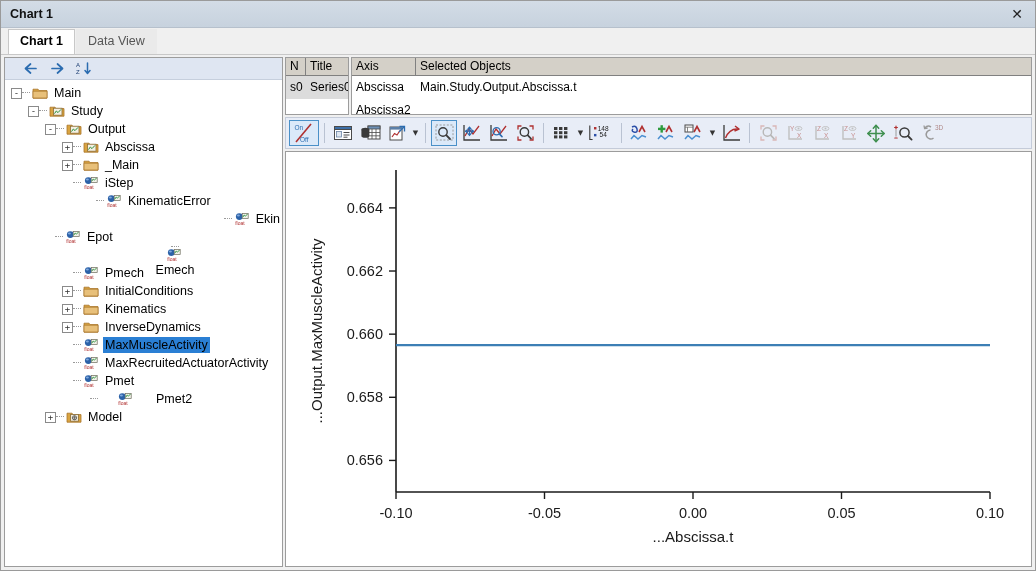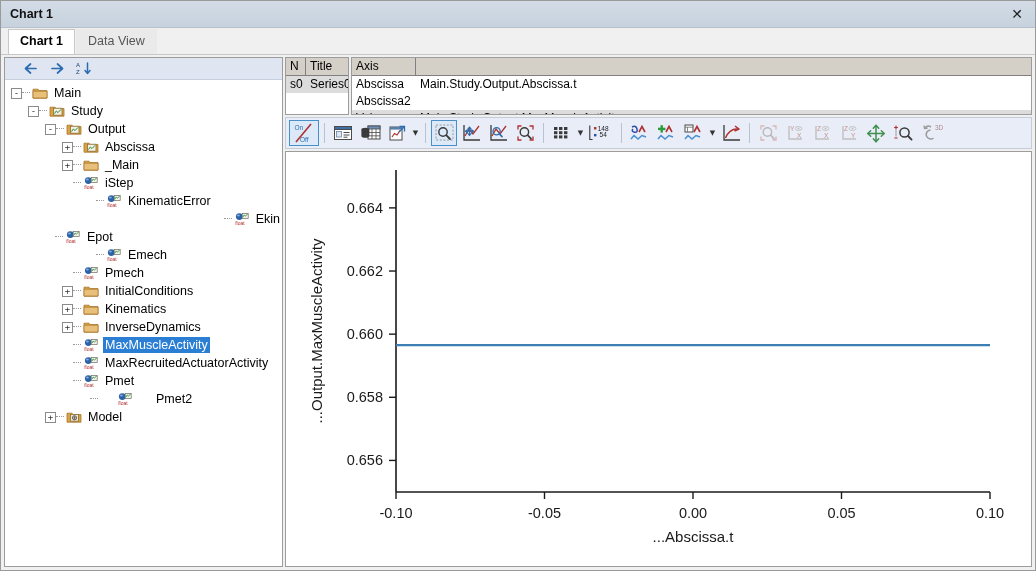--- a/index.html
+++ b/index.html
@@ -83,21 +83,21 @@
     flex:1;overflow:hidden;position:relative;
     padding-top:4px;
     font-size:12.5px;
   }
   .node{
     display:flex;align-items:center;height:18px;
     white-space:nowrap;
     position:relative;
   }
   .node .lbl{color:#000;padding:0 2px;line-height:16px;}
-  .node.sel .lbl{background:#2a7fd4;color:#ffffff;}
+  .node.sel .lbl{background:#2a7fd4;color:#000000;}
   .exp{
     width:11px;height:11px;border:1px solid #8a8a8a;background:#fff;
     display:inline-flex;align-items:center;justify-content:center;
     font-size:9px;line-height:9px;color:#333;cursor:pointer;
     box-sizing:border-box;font-family:"DejaVu Sans Mono",monospace;
     flex:0 0 auto;
   }
   .expspace{width:11px;flex:0 0 auto;}
   .dots{width:8px;border-top:1px dotted #9a9a9a;height:1px;flex:0 0 auto;}
   .ic{width:16px;height:14px;flex:0 0 auto;margin-right:4px;margin-left:2px;display:inline-block;}
@@ -117,21 +117,21 @@
   }
   .gridhead{
     background:#d4d0c8;border-bottom:1px solid #808080;
     display:flex;height:17px;align-items:center;
     font-size:12px;color:#000;
   }
   .gridhead .cell{
     padding:0 4px;height:17px;line-height:17px;
     border-right:1px solid #808080;box-sizing:border-box;overflow:hidden;
   }
-  .gridrow{display:flex;height:17px;font-size:12px;align-items:center;}
+  .gridrow{display:flex;height:23px;font-size:12px;align-items:center;}
   .gridrow .cell{padding:0 4px;height:17px;line-height:17px;box-sizing:border-box;overflow:hidden;white-space:nowrap;}
   .gridrow.shade{background:#dcdcdc;}
 
   .nbox{width:64px;flex:0 0 64px;}
   .nbox .c1{width:20px;flex:0 0 20px;}
   .nbox .c2{flex:1;border-right:none;}
   .abox{flex:1;min-width:0;}
   .abox .c1{width:64px;flex:0 0 64px;}
   .abox .c2{flex:1;border-right:none;}
 
@@ -292,21 +292,21 @@
             <span class="dots"></span>
             <span class="ic"><svg width="16" height="14" viewBox="0 0 16 14">
                 <circle cx="5.3" cy="4.6" r="3.4" fill="#2c62a8"></circle>
                 <ellipse cx="4.4" cy="3.4" rx="1.5" ry="1" fill="#7fa8dd"></ellipse>
                 <rect x="8.2" y="1.4" width="6" height="5" fill="#f2f2ea" stroke="#6a6a5a" stroke-width=".7"></rect>
                 <polyline points="8.8,5.2 10.2,3 11.4,4.2 13.5,2" fill="none" stroke="#2b8f3e" stroke-width=".9"></polyline>
                 <text x="1.2" y="13" font-size="5" font-family="Liberation Sans, sans-serif" fill="#b03030">float</text>
               </svg></span>
             <span class="lbl">Epot</span>
           </div>
-          <div class="node" style="padding-left: 80px;">
+          <div class="node" style="padding-left: 63px; flex-direction: column;">
             <span class="expspace"></span>
             <span class="dots"></span>
             <span class="ic"><svg width="16" height="14" viewBox="0 0 16 14">
                 <circle cx="5.3" cy="4.6" r="3.4" fill="#2c62a8"></circle>
                 <ellipse cx="4.4" cy="3.4" rx="1.5" ry="1" fill="#7fa8dd"></ellipse>
                 <rect x="8.2" y="1.4" width="6" height="5" fill="#f2f2ea" stroke="#6a6a5a" stroke-width=".7"></rect>
                 <polyline points="8.8,5.2 10.2,3 11.4,4.2 13.5,2" fill="none" stroke="#2b8f3e" stroke-width=".9"></polyline>
                 <text x="1.2" y="13" font-size="5" font-family="Liberation Sans, sans-serif" fill="#b03030">float</text>
               </svg></span>
             <span class="lbl">Emech</span>
@@ -423,20 +423,21 @@
           </div>
           <div class="gridrow shade">
             <div class="cell c1">s0</div>
             <div class="cell c2">Series0</div>
           </div>
         </div>
 
         <div class="gridbox abox">
           <div class="gridhead">
             <div class="cell c1">Axis</div>
+            <div class="cell c2">Selected Objects</div>
           </div>
           <div class="gridrow">
             <div class="cell c1">Abscissa</div>
             <div class="cell c2">Main.Study.Output.Abscissa.t</div>
           </div>
           <div class="gridrow">
             <div class="cell c1">Abscissa2</div>
             <div class="cell c2"></div>
           </div>
           <div class="gridrow shade">

